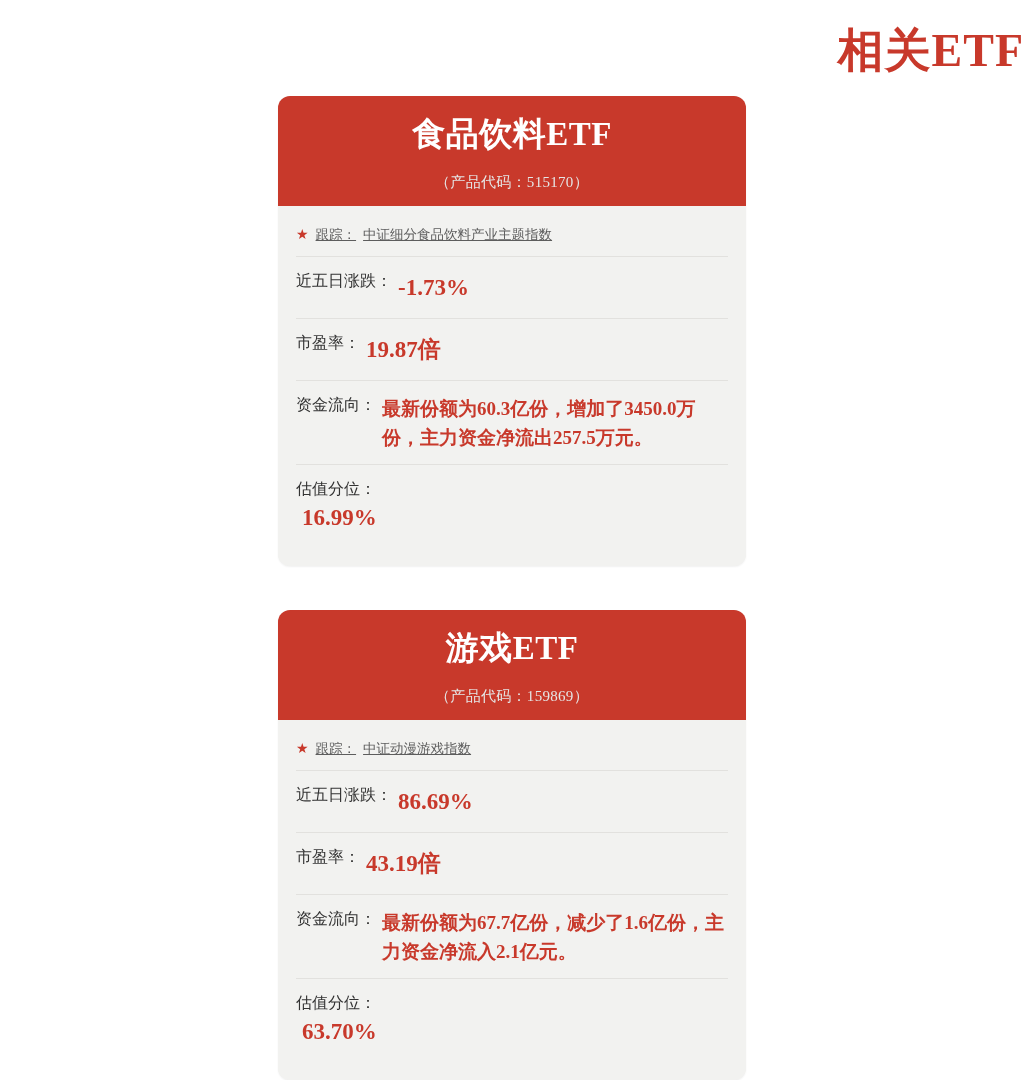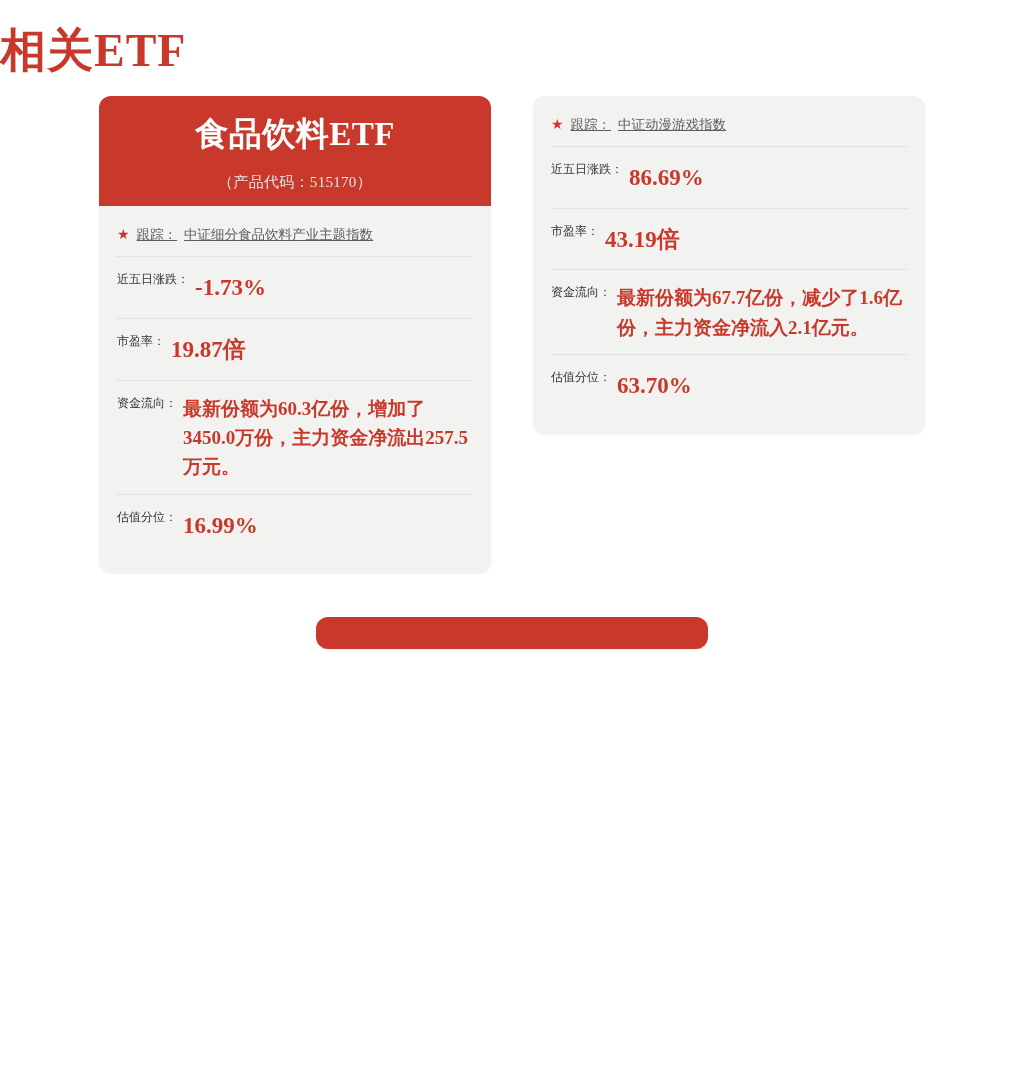--- a/index.html
+++ b/index.html
@@ -7,40 +7,40 @@
     padding: 0;
   }
   body {
     width: 1024px;
     height: 1080px;
     background: #ffffff;
     font-family: "Liberation Serif", "DejaVu Serif", serif;
     overflow: hidden;
   }
   .page-title {
-    text-align: left;
+    text-align: right;
     color: #c8392b;
     font-size: 46px;
     font-weight: bold;
     letter-spacing: 1px;
     padding-top: 20px;
     padding-bottom: 14px;
     font-family: "Liberation Serif", "DejaVu Serif", serif;
   }
   .grid {
     display: flex;
     flex-wrap: wrap;
     justify-content: center;
     gap: 44px 42px;
     padding: 0 84px;
     box-sizing: border-box;
     align-items: flex-start;
   }
   .card {
-    width: 392px;
+    width: 468px;
     border-radius: 12px;
     overflow: hidden;
     background: #f2f2f0;
     box-shadow: 0 1px 2px rgba(0,0,0,0.06);
     display: flex;
     flex-direction: column;
   }
   .card-header {
     background: #c8392b;
     color: #ffffff;
@@ -82,23 +82,24 @@
     text-decoration: underline;
   }
   .kv-row {
     display: flex;
     align-items: flex-start;
     padding: 13px 0 12px 0;
     border-bottom: 1px solid #e2e1de;
   }
   .kv-row:last-child {
     border-bottom: none;
+    flex-direction: column;
   }
   .kv-label {
-    font-size: 12px;
+    font-size: 16px;
     color: #333333;
     white-space: nowrap;
     padding-top: 1px;
   }
   .kv-value {
     font-size: 23px;
     color: #c8392b;
     font-weight: bold;
     margin-left: 6px;
     line-height: 1.55;
@@ -141,20 +142,26 @@
         <span class="kv-value multiline">最新份额为60.3亿份，增加了3450.0万份，主力资金净流出257.5万元。</span>
       </div>
       <div class="kv-row">
         <span class="kv-label">估值分位：</span>
         <span class="kv-value">16.99%</span>
       </div>
     </div>
   </div>
 
   <div class="card">
+    <div class="card-header">
+      <div class="card-name">游戏ETF</div>
+      <div class="card-code">
+        <span>（产品代码：</span><span>159869</span><span>）</span>
+      </div>
+    </div>
     <div class="card-body">
       <div class="track-row">
         <span class="star-icon">★</span>
         <span class="track-text">跟踪：</span>
         <span class="track-text">中证动漫游戏指数</span>
       </div>
       <div class="kv-row">
         <span class="kv-label">近五日涨跌：</span>
         <span class="kv-value">86.69%</span>
       </div>

